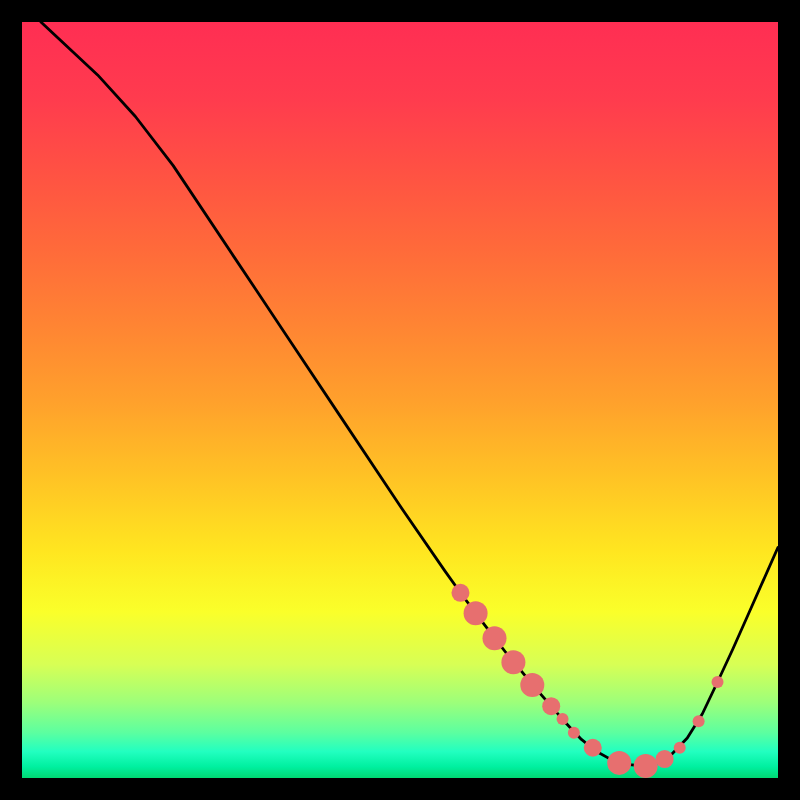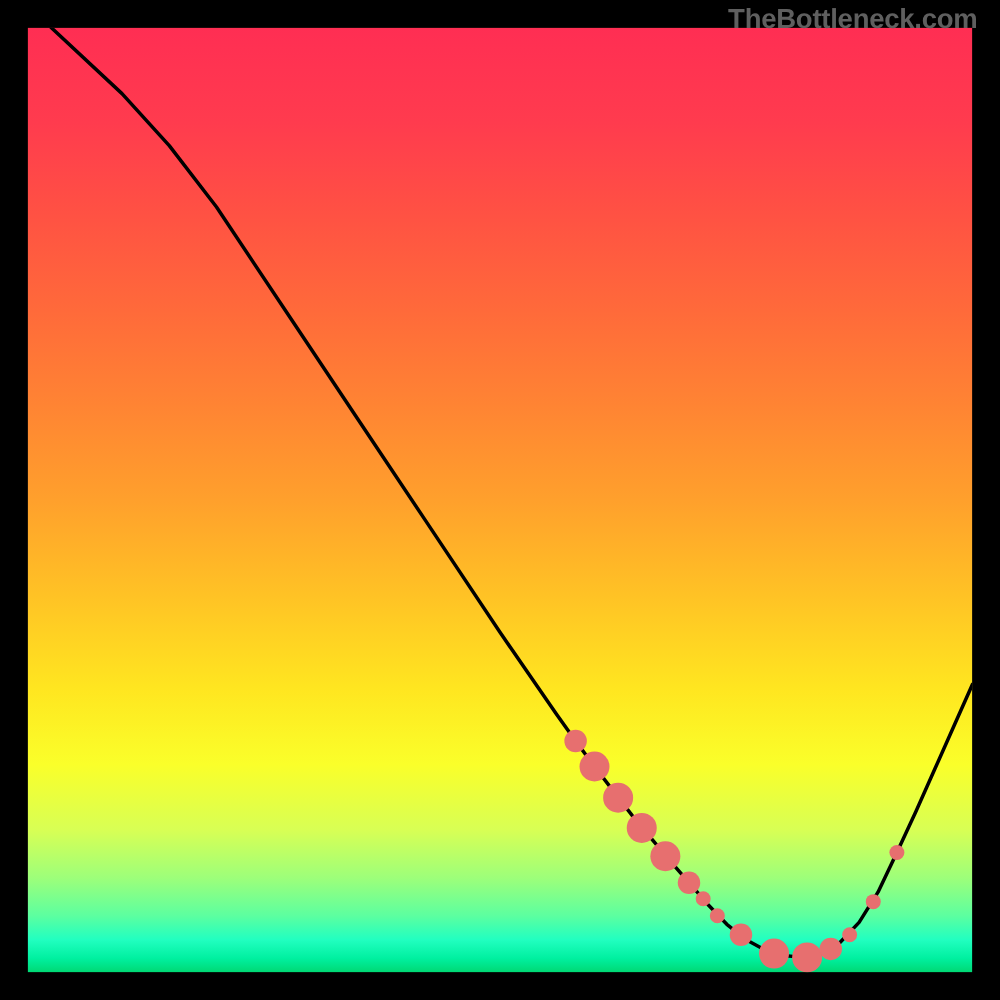--- a/index.html
+++ b/index.html
@@ -81,14 +81,13 @@
           <circle cx="597.24" cy="740.88" r="12" fill="#e76f6f"></circle>
           <circle cx="623.70" cy="743.90" r="12" fill="#e76f6f"></circle>
           <circle cx="642.60" cy="737.10" r="9" fill="#e76f6f"></circle>
           <circle cx="657.72" cy="725.76" r="6" fill="#e76f6f"></circle>
           <circle cx="676.62" cy="699.30" r="6" fill="#e76f6f"></circle>
           <circle cx="695.52" cy="659.99" r="6" fill="#e76f6f"></circle>
         </g>
     </svg>
   </div>
 
-  <div class="watermark">TheBottleneck.com</div>
 </div>
 
 </body></html>

